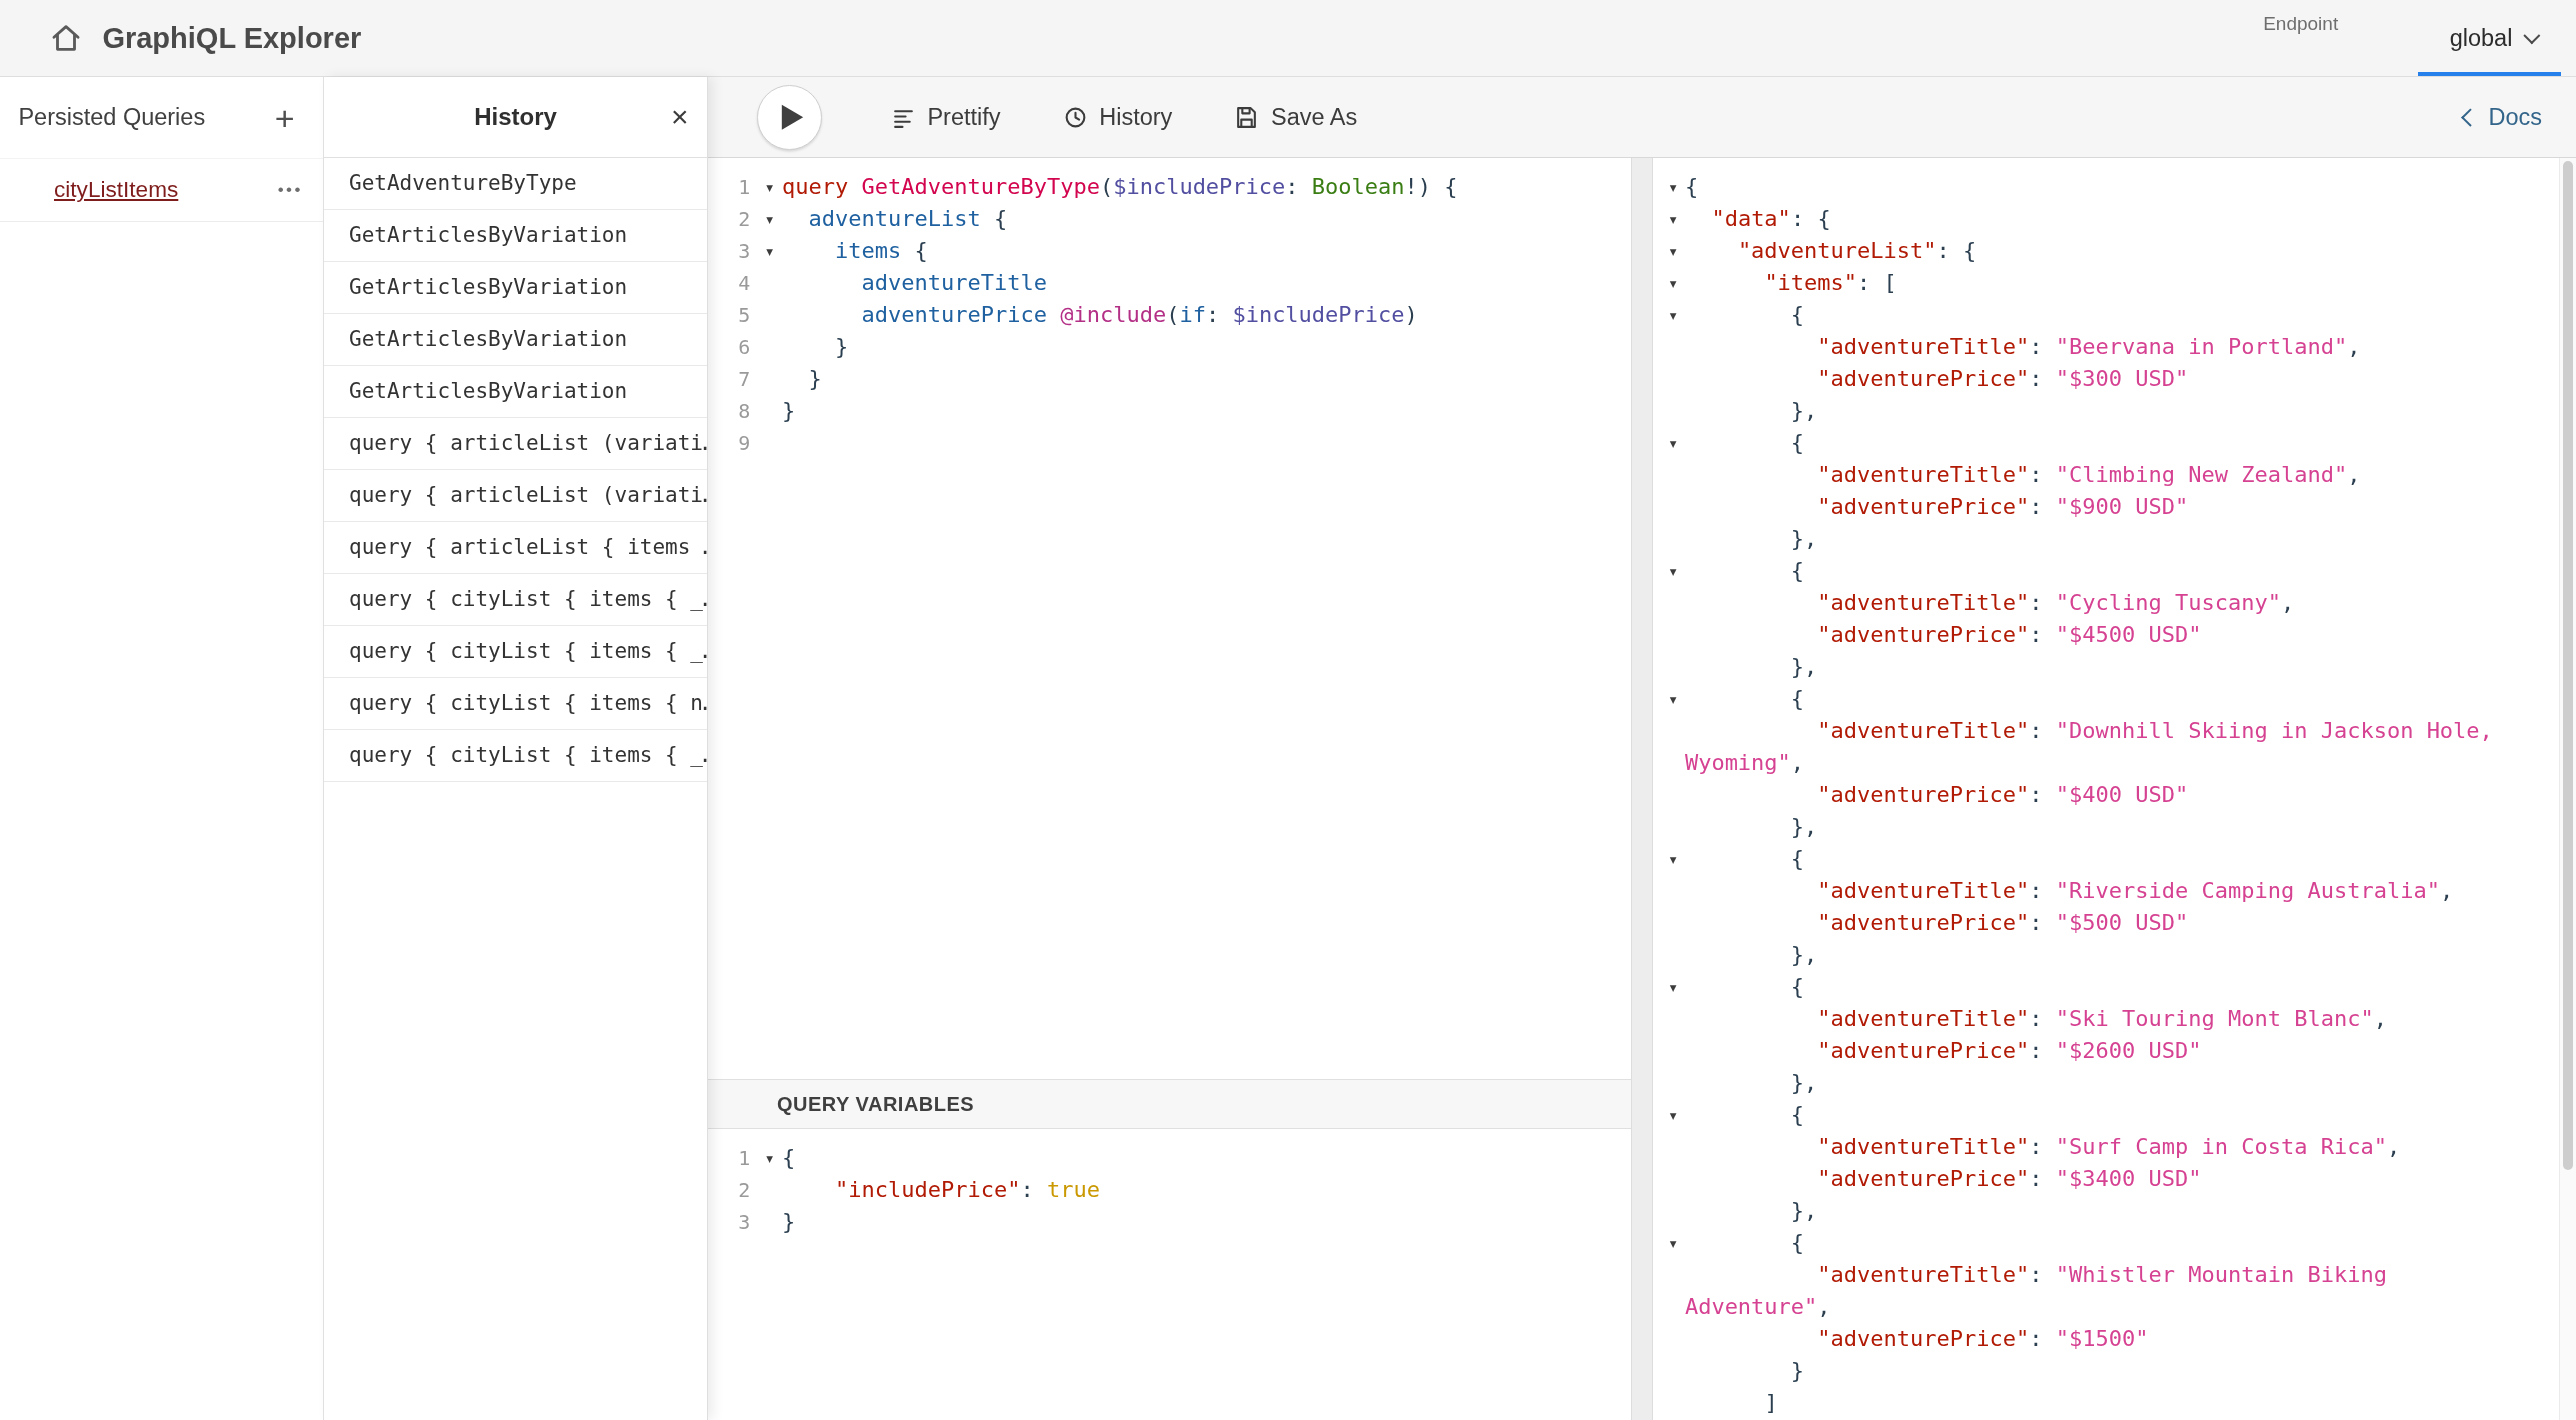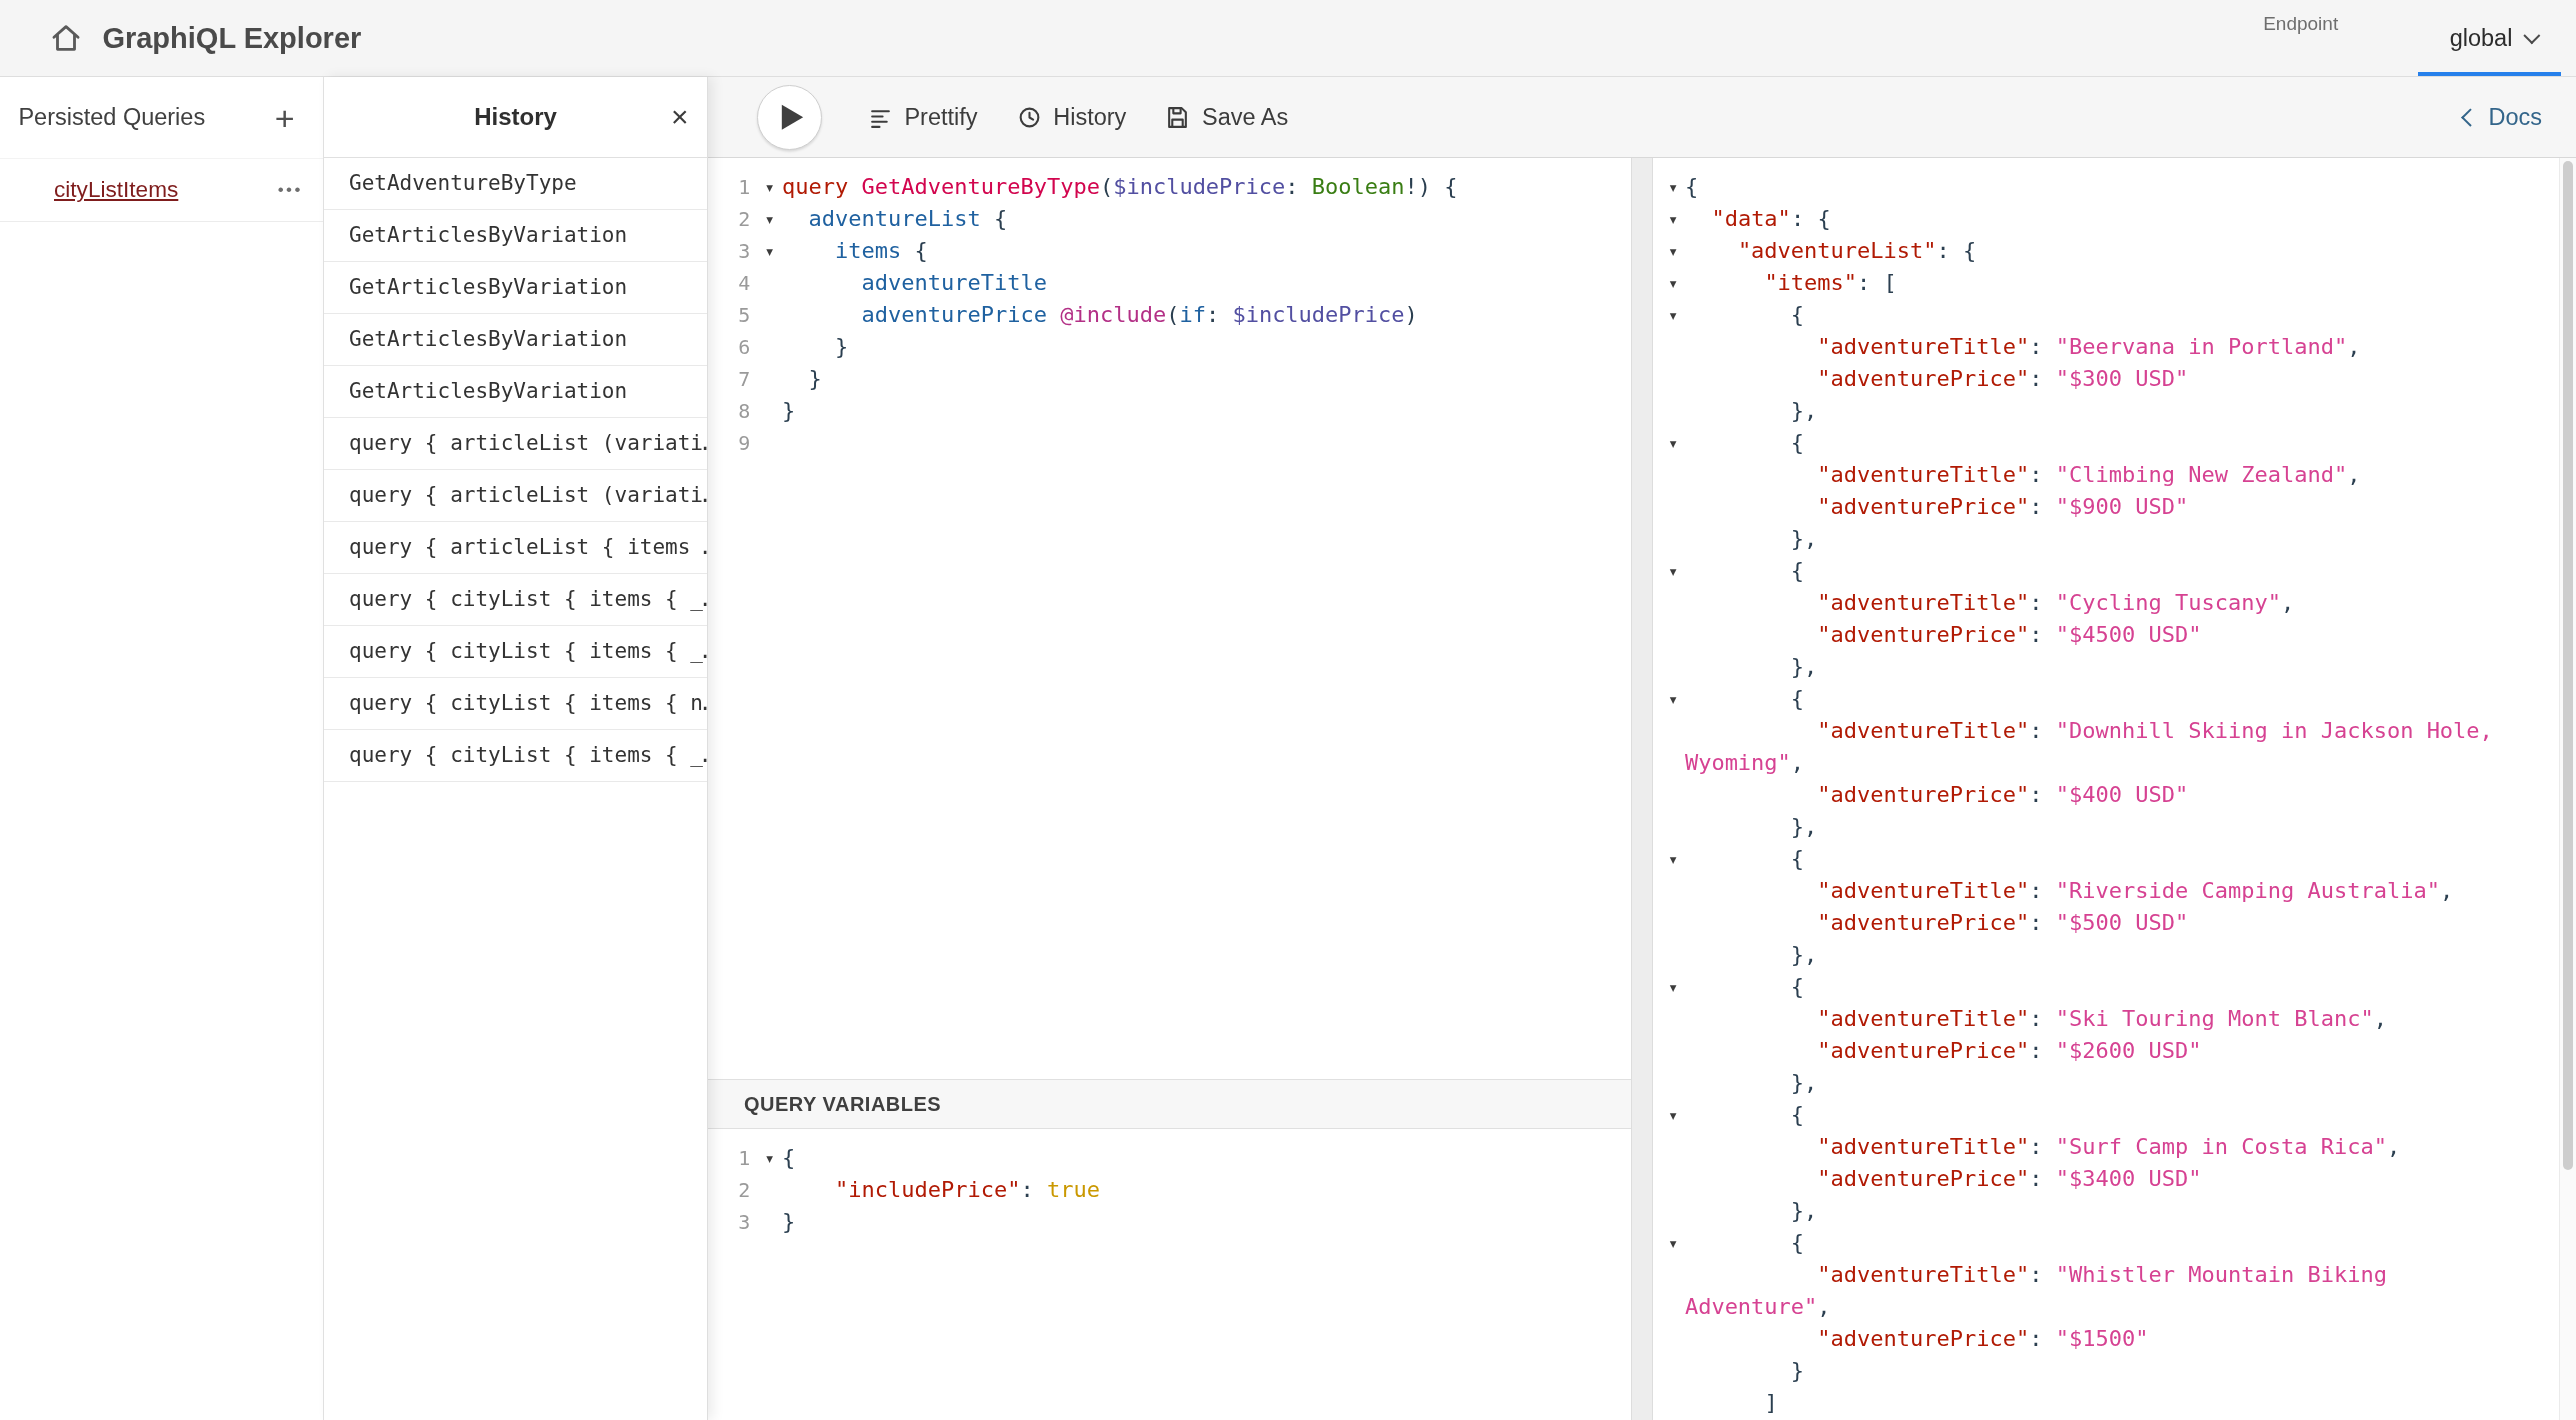--- a/index.html
+++ b/index.html
@@ -41,32 +41,32 @@
   
   .history-panel { flex: none; width: 384px; background: #fff; border-right: 0.8px solid #dedede; box-shadow: 5px 0 11.7px rgba(0,0,0,0.08); z-index: 2; display: flex; flex-direction: column; }
   .history-header { flex: none; height: 81px; position: relative; display: flex; align-items: center; justify-content: center; border-bottom: 0.8px solid #e0e0e0; }
   .history-title { font-size: 24px; font-weight: 700; color: #2f2f2f; }
   .history-close { position: absolute; right: 18.4px; top: 50%; transform: translateY(-50%); background: none; border: none; cursor: pointer; font-size: 30px; color: #3c3c3c; line-height: 30px; }
   .history-list { list-style: none; overflow: hidden; flex: 1; }
   .history-item { height: 52px; line-height: 51px; border-bottom: 0.8px solid #e9e9e9; padding-left: 25px; font-family: "DejaVu Sans Mono", monospace; font-size: 21px; color: #333; white-space: nowrap; overflow: hidden; cursor: pointer; }
 
   
   .graphiql { flex: 1; min-width: 0; display: flex; flex-direction: column; }
-  .toolbar { flex: none; height: 81px; background: #f6f6f6; border-bottom: 0.8px solid #d8d8d8; display: flex; align-items: center; padding: 0 34px 0 49px; gap: 39px; }
+  .toolbar { flex: none; height: 81px; background: #f6f6f6; border-bottom: 0.8px solid #d8d8d8; display: flex; align-items: center; padding: 0 34px 0 49px; gap: 62px; }
   .execute-btn { flex: none; width: 65px; height: 65px; border-radius: 50%; background: #fff; border: 1.7px solid #cfcfcf; box-shadow: 0 1.7px 2.5px rgba(0,0,0,0.12); cursor: pointer; display: flex; align-items: center; justify-content: center; margin-right: 6.7px; }
   .tb-btn { background: none; border: none; cursor: pointer; display: flex; align-items: center; gap: 11.7px; font-family: "Liberation Sans", sans-serif; font-size: 23.5px; color: #3c3c3c; }
   .docs-btn { margin-left: auto; background: none; border: none; cursor: pointer; display: flex; align-items: center; gap: 11.7px; font-size: 23.5px; color: #33658A; font-family: "Liberation Sans", sans-serif; }
   .chev-left { width: 12.6px; height: 12.6px; border-left: 2.5px solid #33658A; border-bottom: 2.5px solid #33658A; transform: rotate(45deg); }
 
   .panes { flex: 1; min-height: 0; display: flex; }
 
   
   .editor-col { flex: none; width: 923px; display: flex; flex-direction: column; background: #fff; min-height: 0; }
   .query-editor { flex: 1; overflow: hidden; padding-top: 13.4px; background: #fff; }
-  .vars-title { flex: none; height: 50px; line-height: 49px; background: #f7f7f7; border-top: 0.8px solid #e0e0e0; border-bottom: 0.8px solid #e0e0e0; font-size: 20px; font-weight: 700; letter-spacing: 0.5px; color: #3f3f3f; padding-left: 36px; }
+  .vars-title { flex: none; height: 50px; line-height: 49px; background: #f7f7f7; border-top: 0.8px solid #e0e0e0; border-bottom: 0.8px solid #e0e0e0; font-size: 20px; font-weight: 700; letter-spacing: 0.5px; color: #3f3f3f; padding-left: 69px; }
   .vars-editor { flex: none; height: 291px; overflow: hidden; padding-top: 13.4px; background: #fff; }
 
   .code-line { display: flex; height: 32px; font-family: "DejaVu Sans Mono", monospace; font-size: 22px; line-height: 32px; }
   .ln { flex: none; width: 49px; text-align: right; padding-right: 6.7px; color: #9a9a9a; font-size: 20px; }
   .fold { flex: none; width: 25px; text-align: center; color: #3c3c3c; font-size: 17px; line-height: 32px; }
   .code-content { white-space: pre; }
 
   
   .divider { flex: none; width: 22px; background: #ededed; border-left: 0.8px solid #ddd; border-right: 0.8px solid #ddd; cursor: col-resize; }
 

